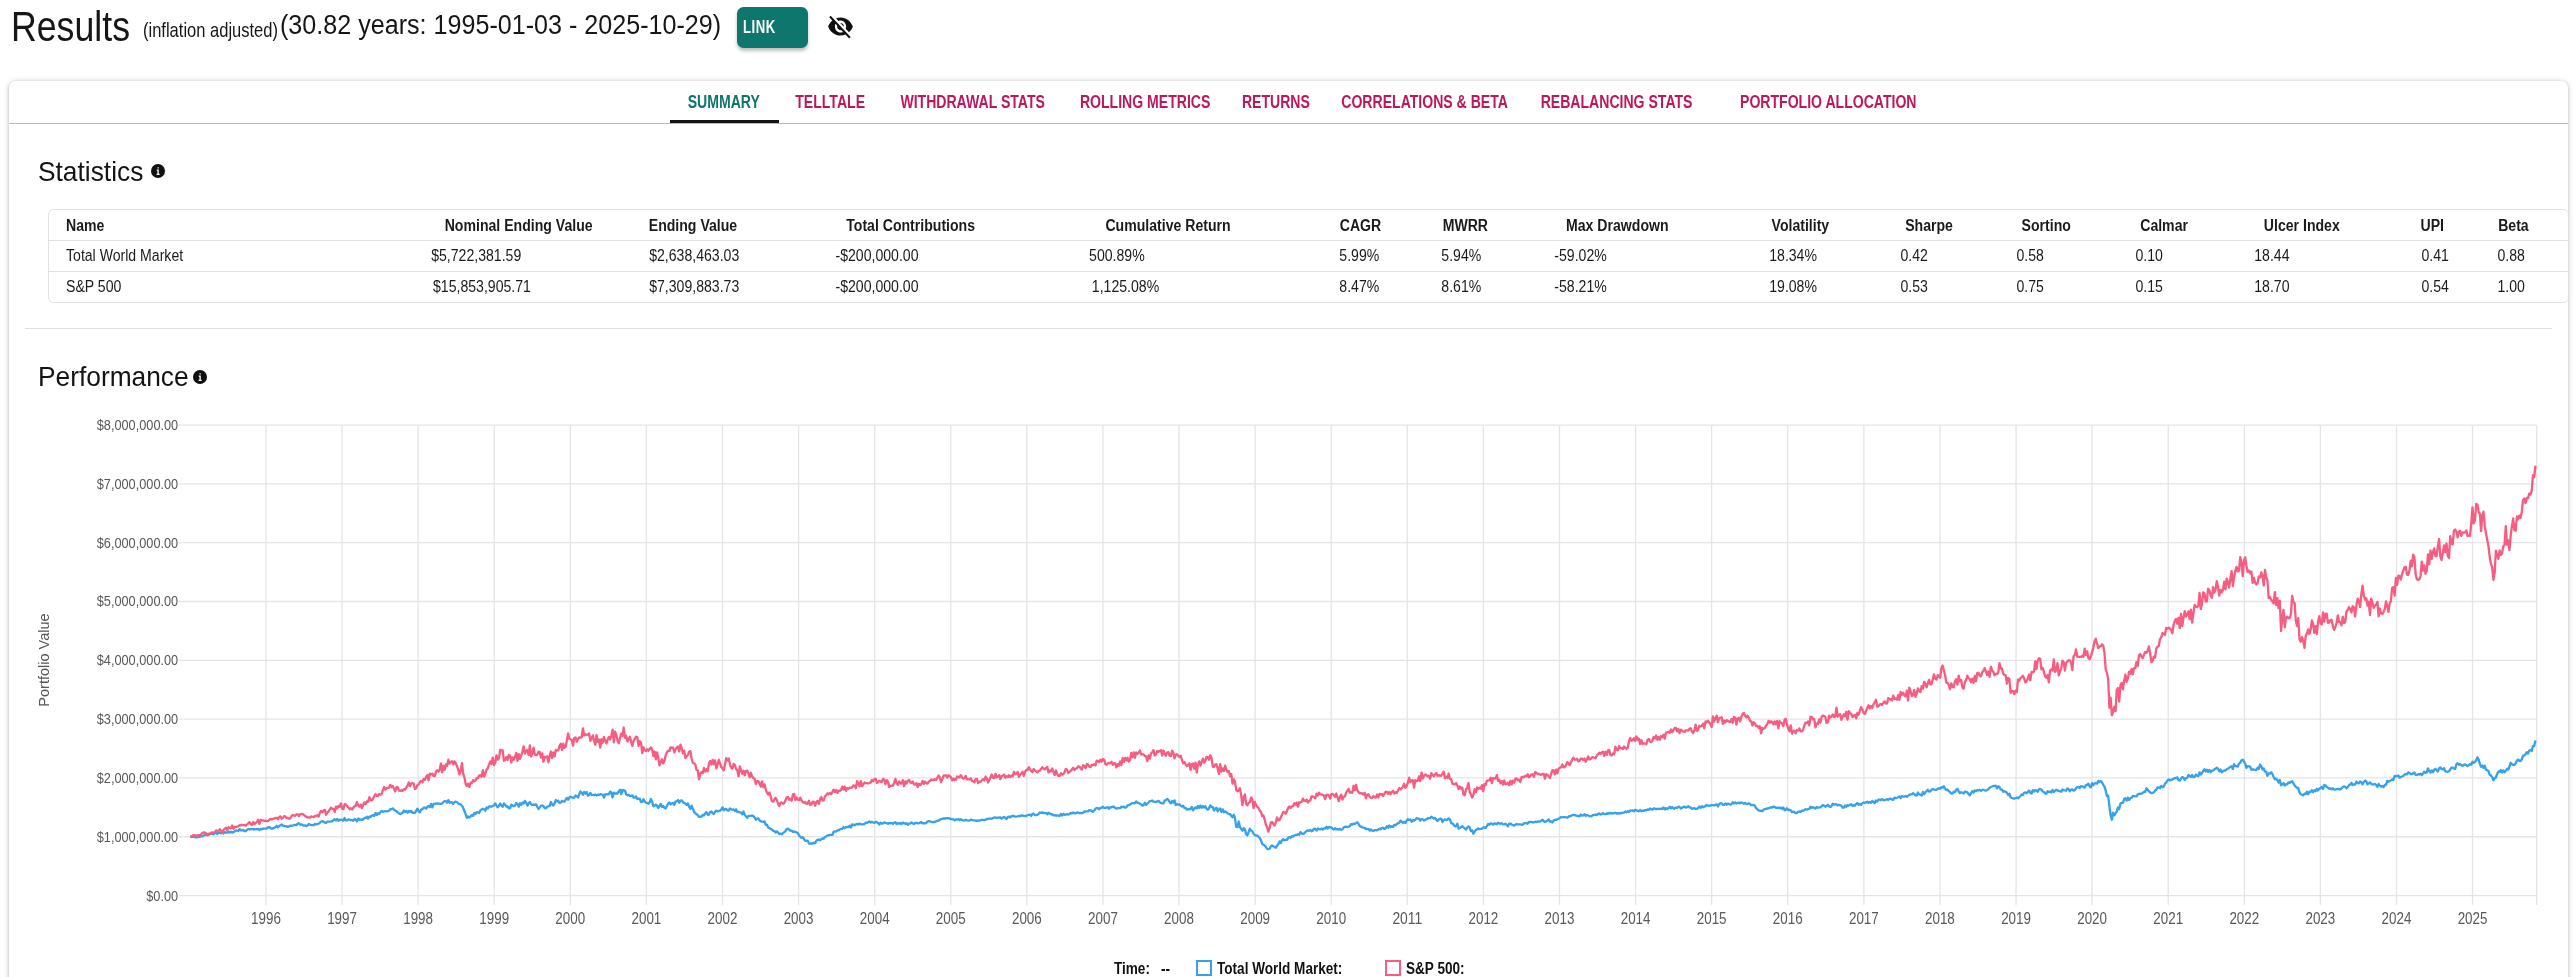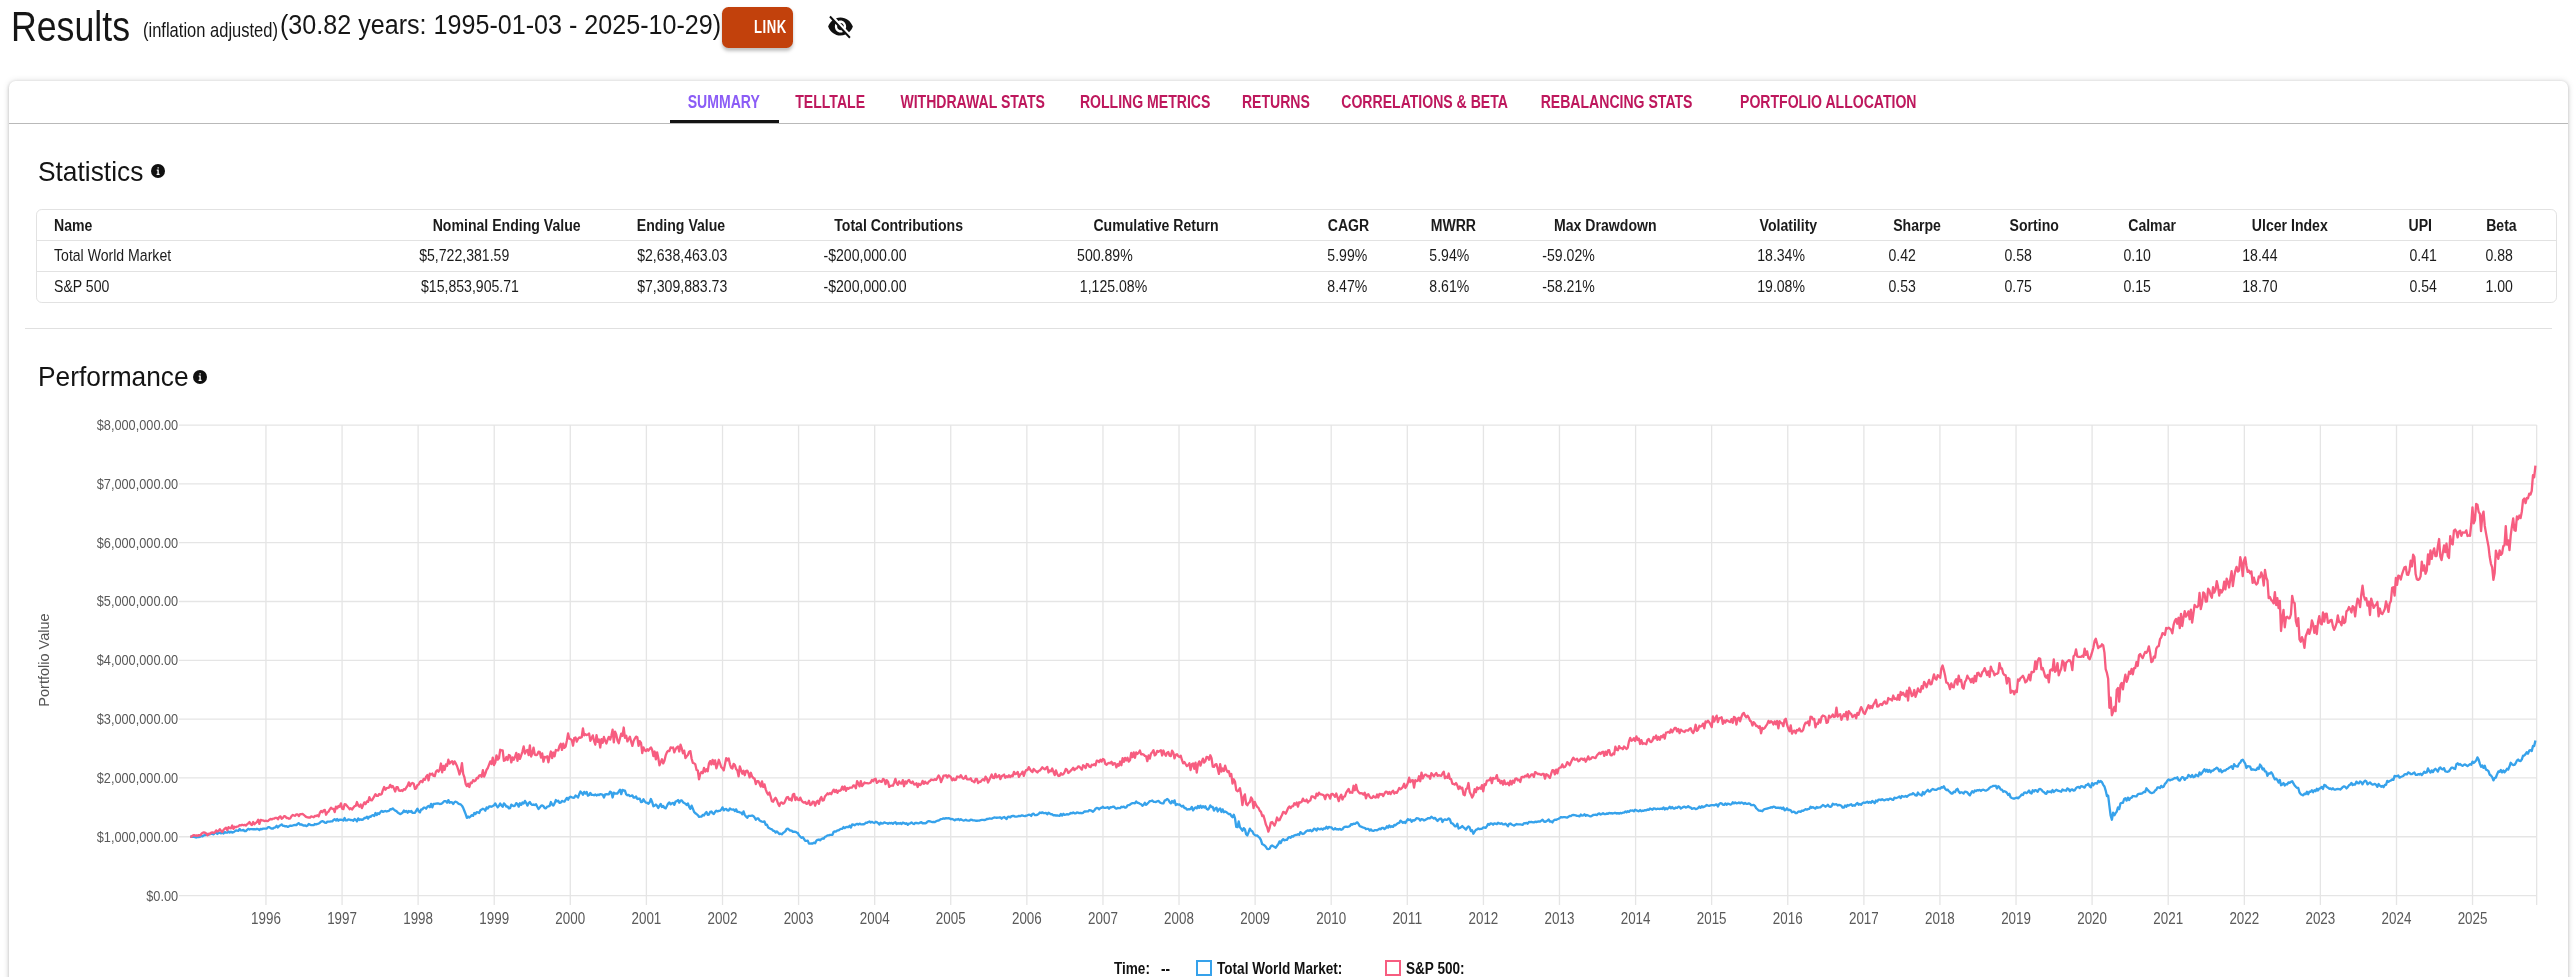--- a/index.html
+++ b/index.html
@@ -4,45 +4,45 @@
 <style>
 * { margin:0; padding:0; box-sizing:border-box; }
 html,body { width:2576px; height:978px; background:#fff; font-family:"Liberation Sans", sans-serif; color:#1c1c1c; overflow:hidden; }
 #page { position:relative; width:2576px; height:714px; }
 .abs { position:absolute; white-space:nowrap; }
 
 
 #h-results { left:11px; top:1.5px; font-size:43px; color:#161616; transform:scaleX(0.83); transform-origin:0 0; }
 #h-infl { left:143px; top:19px; font-size:20.4px; color:#161616; transform:scaleX(0.81); transform-origin:0 0; }
 #h-years { left:280px; top:10.2px; font-size:27px; color:#161616; transform:scaleX(0.93); transform-origin:0 0; }
-#link-btn { left:722px; top:6.5px; width:71px; height:41px; background:#c2410c; border-radius:6.5px;
-  color:#fff; font-weight:bold; font-size:18px; letter-spacing:0.7px; text-align:right; line-height:41px;
+#link-btn { left:737px; top:6.5px; width:71px; height:41px; background:#0f766e; border-radius:6.5px;
+  color:#fff; font-weight:bold; font-size:18px; letter-spacing:0.7px; text-align:left; line-height:41px;
   box-shadow:0 2.2px 3.6px rgba(0,0,0,0.25); }
 #eye { left:827px; top:12.4px; }
 
 
 #card { left:8.7px; top:81px; width:2559px; height:909px; background:#fff; border-radius:6.5px;
   box-shadow:0 1.5px 3.6px rgba(0,0,0,0.22), 0 0.7px 7.3px rgba(0,0,0,0.12); }
 
 
 #tabs { left:8.7px; top:81px; width:2559px; height:43px; border-bottom:0.7px solid #b9b9b9;
   display:flex; justify-content:center; padding-left:40px; }
 .tab { position:relative; height:42px; display:flex; align-items:center; justify-content:center;
   font-size:19px; font-weight:bold; color:#be185d; flex:none; }
 .tab > span { display:inline-block; transform:scaleX(0.74); transform-origin:50% 50%; white-space:nowrap; }
-.tab.active { color:#8b5cf6; }
+.tab.active { color:#0f766e; }
 .tab.active::after { content:""; position:absolute; left:0; right:0; bottom:0; height:2.9px; background:#131313; }
 
 
 .h2 { font-size:28px; color:#141414; transform:scaleX(0.94); transform-origin:0 0; }
 #stats-h { left:38px; top:156px; }
 #perf-h { left:38px; top:361px; }
 
 
-#stable { left:36px; top:209px; width:2519px; border-collapse:separate; border-spacing:0;
+#stable { left:48px; top:209px; width:2519px; border-collapse:separate; border-spacing:0;
   font-size:17.4px; color:#1b1b1b; table-layout:fixed; }
 #stable span { display:inline-block; transform:scaleX(0.81); }
 #stable .l span { transform-origin:0 50%; }
 #stable .r span { transform-origin:100% 50%; }
 #stable th, #stable td { border-bottom:0.7px solid #e2e2e2; padding:0 17.4px 0 17.4px; height:30.5px; white-space:nowrap; }
 #stable th { font-weight:bold; height:31px; }
 #stable .l { text-align:left; }
 #stable .r { text-align:left; }
 #stable { border:0.7px solid #e2e2e2; border-radius:5.8px; }
 #stable tr:last-child td { border-bottom:none; }

